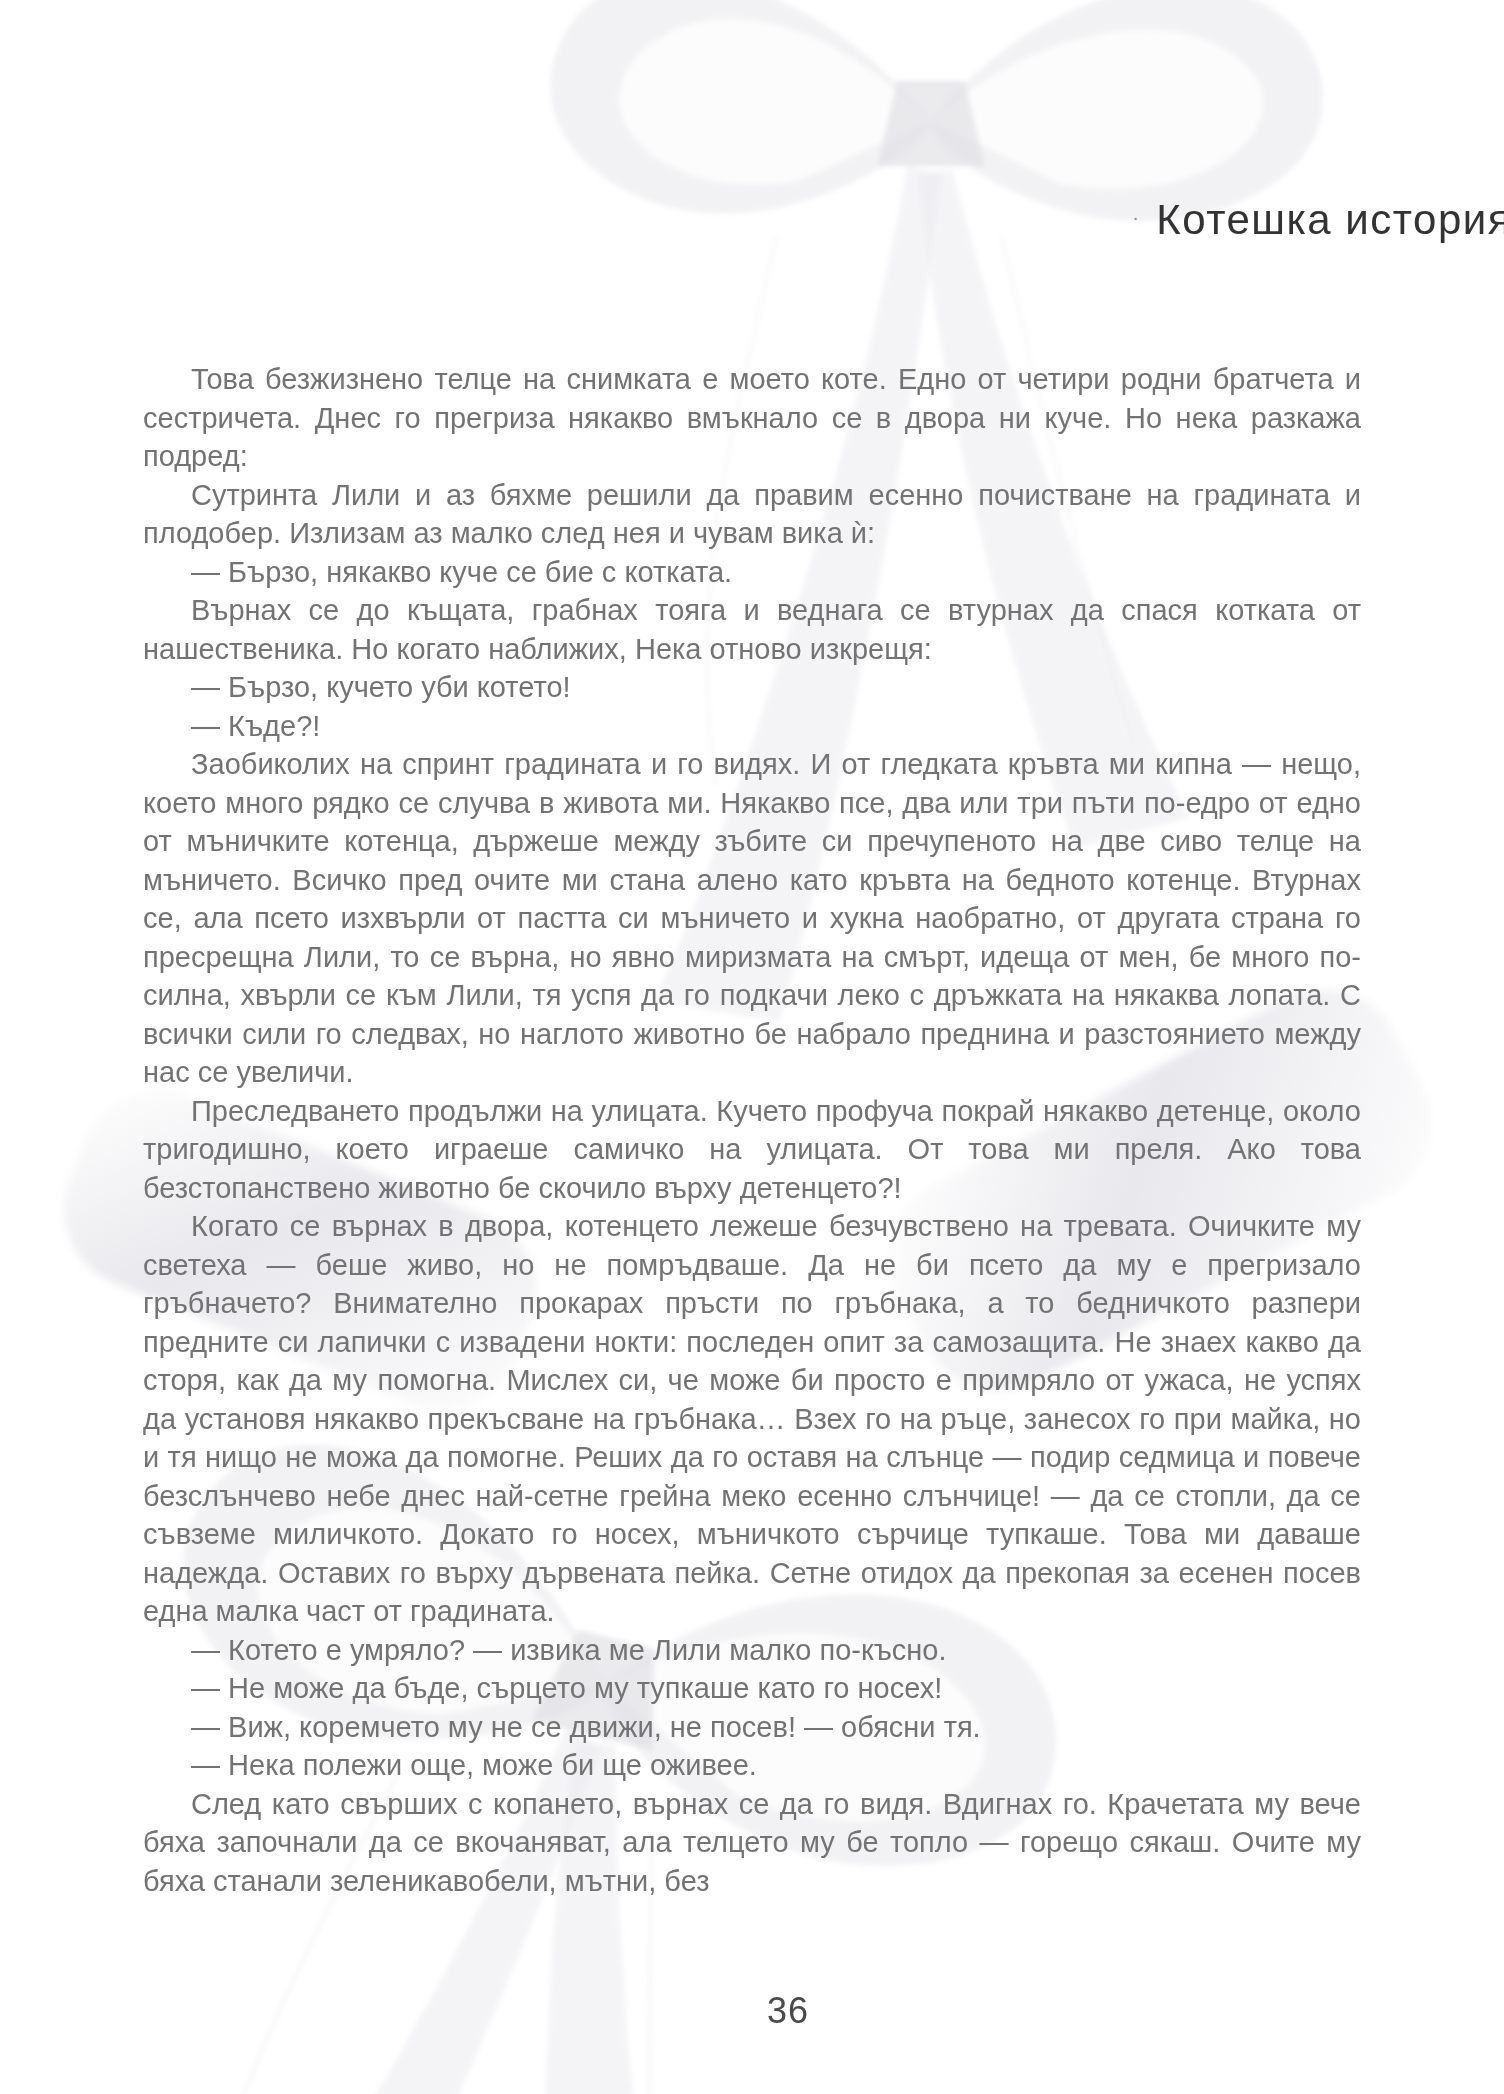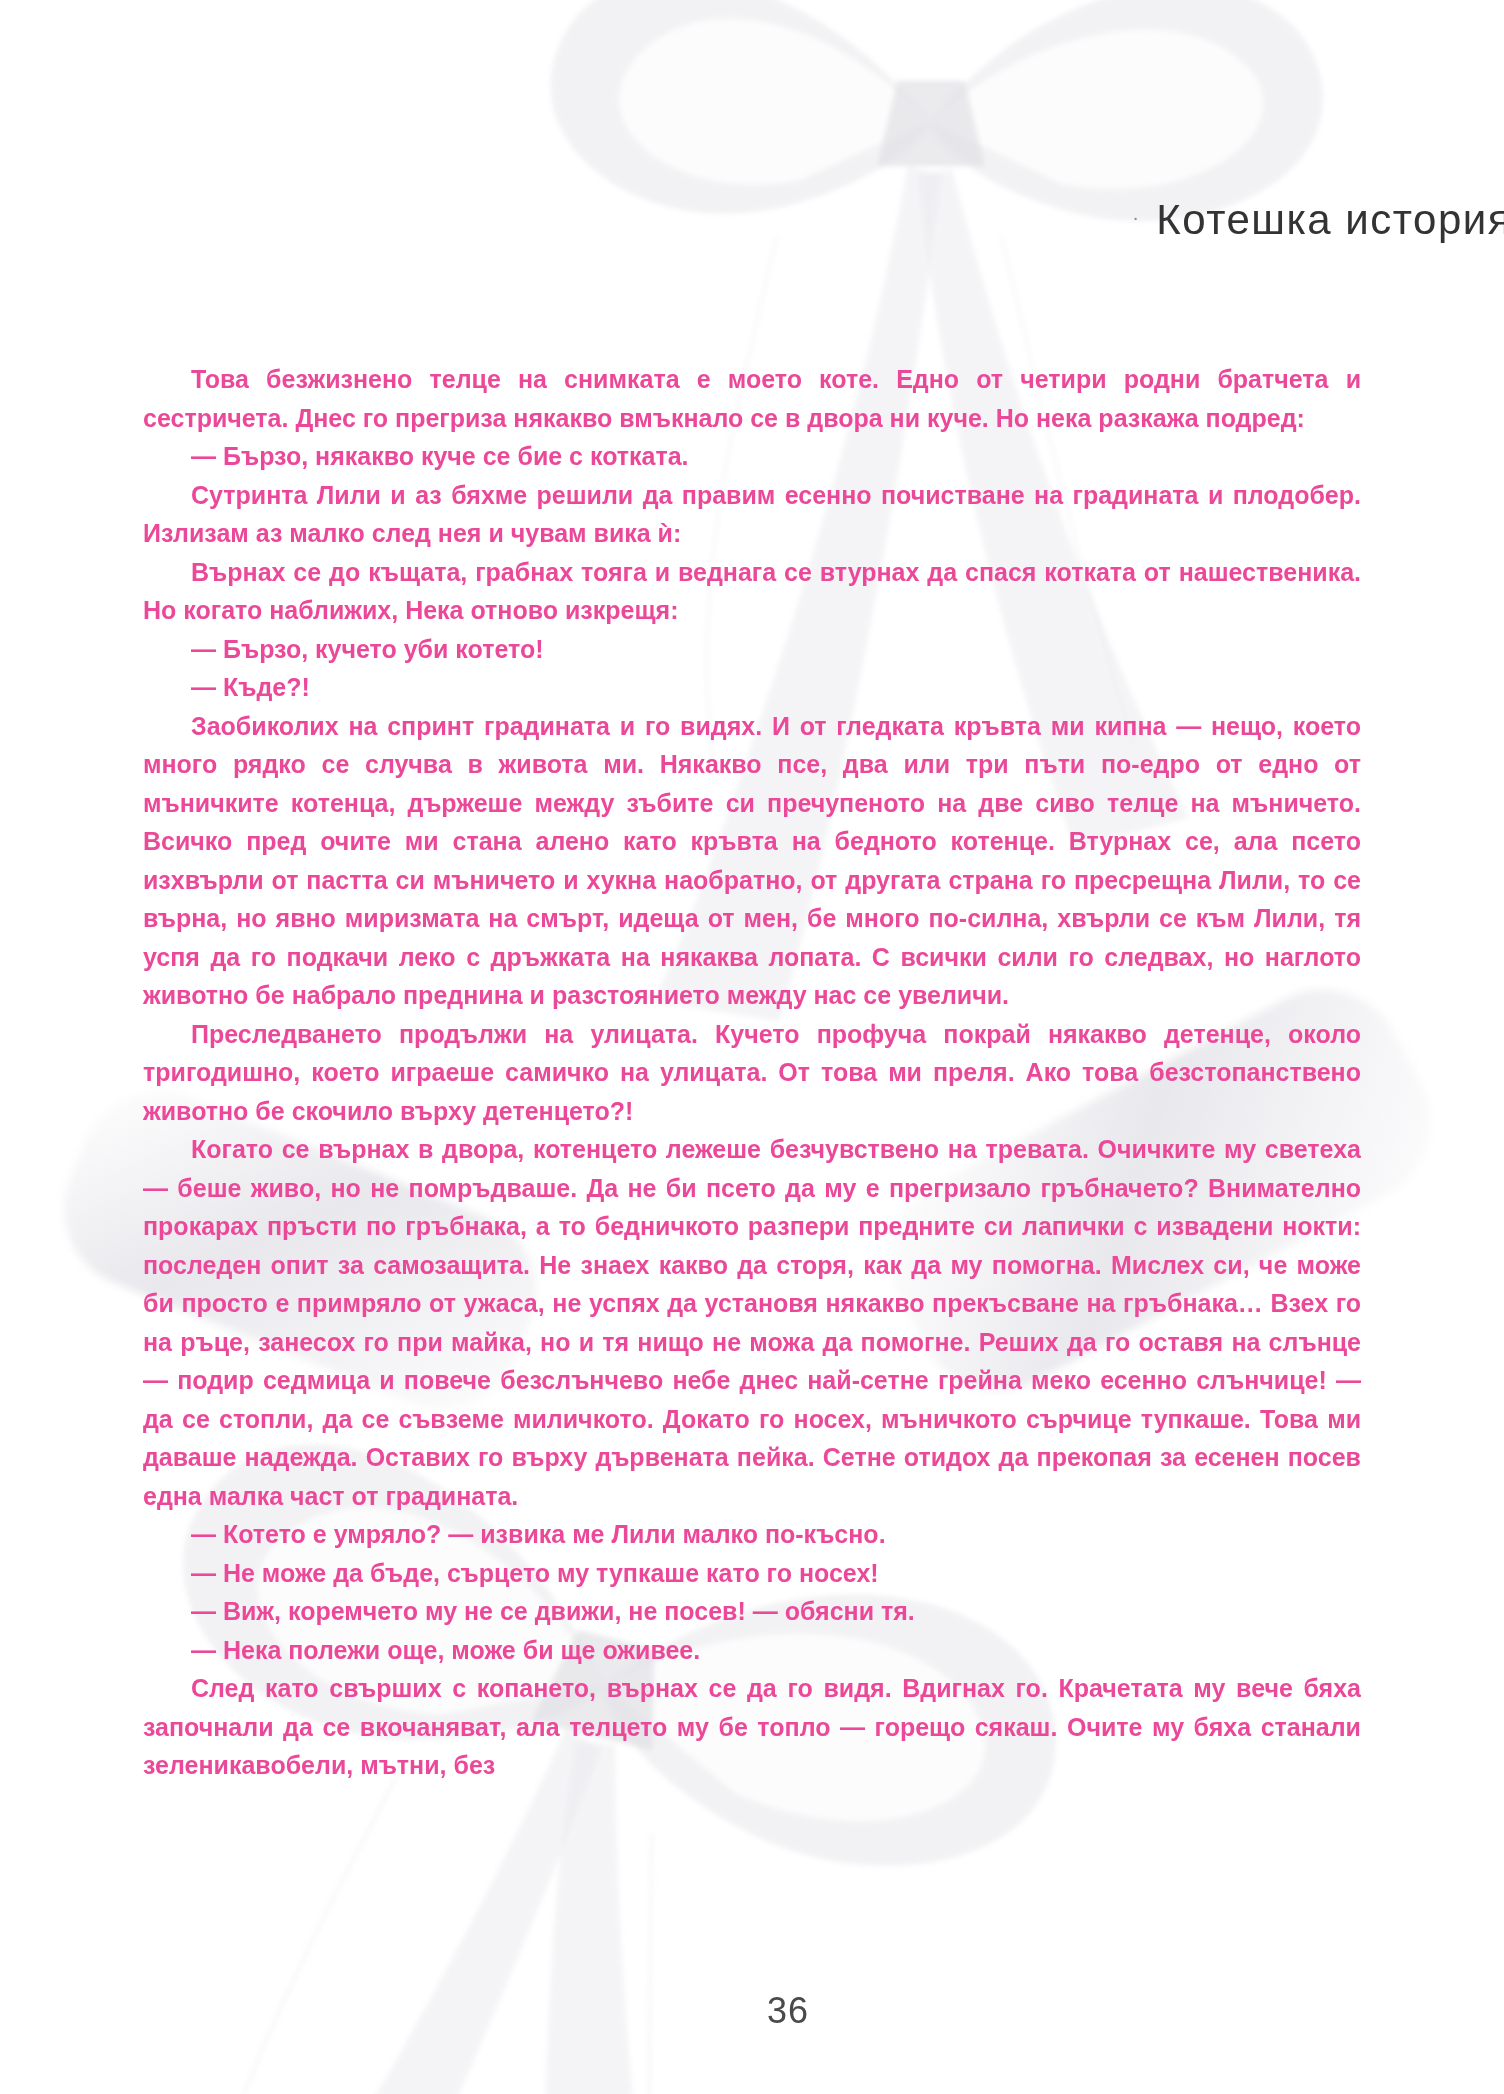--- a/index.html
+++ b/index.html
@@ -50,24 +50,23 @@
     color: #8a8a8a;
     vertical-align: 10px;
     margin-right: 16px;
   }
   .text-block {
     position: absolute;
     z-index: 2;
     left: 143px;
     top: 360px;
     width: 1218px;
-    color: #ec4899;
-    font-size: 25px;
+    color: #737373;
+    font-size: 29px;
     line-height: 38.5px;
-    font-weight: bold;
   }
   .text-block p {
     margin: 0;
     text-indent: 48px;
     text-align: justify;
   }
   .footer {
     position: absolute;
     z-index: 2;
     left: 0;
@@ -114,22 +113,22 @@
 
   <div class="ribbon-strip strip-right"></div>
   <div class="ribbon-strip strip-left"></div>
 
   <div class="title-row">
     <span class="title-dot">·</span><span>Котешка история</span>
   </div>
 
   <div class="text-block">
       <p>Това безжизнено телце на снимката е моето коте. Едно от четири родни братчета и сестричета. Днес го прегриза някакво вмъкнало се в двора ни куче. Но нека разкажа подред:</p>
+      <p>Сутринта Лили и аз бяхме решили да правим есенно почистване на градината и плодобер. Излизам аз малко след нея и чувам вика ѝ:</p>
       <p>— Бързо, някакво куче се бие с котката.</p>
-      <p>Сутринта Лили и аз бяхме решили да правим есенно почистване на градината и плодобер. Излизам аз малко след нея и чувам вика ѝ:</p>
       <p>Върнах се до къщата, грабнах тояга и веднага се втурнах да спася котката от нашественика. Но когато наближих, Нека отново изкрещя:</p>
       <p>— Бързо, кучето уби котето!</p>
       <p>— Къде?!</p>
       <p>Заобиколих на спринт градината и го видях. И от гледката кръвта ми кипна — нещо, което много рядко се случва в живота ми. Някакво псе, два или три пъти по-едро от едно от мъничките котенца, държеше между зъбите си пречупеното на две сиво телце на мъничето. Всичко пред очите ми стана алено като кръвта на бедното котенце. Втурнах се, ала псето изхвърли от пастта си мъничето и хукна наобратно, от другата страна го пресрещна Лили, то се върна, но явно миризмата на смърт, идеща от мен, бе много по-силна, хвърли се към Лили, тя успя да го подкачи леко с дръжката на някаква лопата. С всички сили го следвах, но наглото животно бе набрало преднина и разстоянието между нас се увеличи.</p>
       <p>Преследването продължи на улицата. Кучето профуча покрай някакво детенце, около тригодишно, което играеше самичко на улицата. От това ми преля. Ако това безстопанствено животно бе скочило върху детенцето?!</p>
       <p>Когато се върнах в двора, котенцето лежеше безчувствено на тревата. Очичките му светеха — беше живо, но не помръдваше. Да не би псето да му е прегризало гръбначето? Внимателно прокарах пръсти по гръбнака, а то бедничкото разпери предните си лапички с извадени нокти: последен опит за самозащита. Не знаех какво да сторя, как да му помогна. Мислех си, че може би просто е примряло от ужаса, не успях да установя някакво прекъсване на гръбнака… Взех го на ръце, занесох го при майка, но и тя нищо не можа да помогне. Реших да го оставя на слънце — подир седмица и повече безслънчево небе днес най-сетне грейна меко есенно слънчице! — да се стопли, да се съвземе миличкото. Докато го носех, мъничкото сърчице тупкаше. Това ми даваше надежда. Оставих го върху дървената пейка. Сетне отидох да прекопая за есенен посев една малка част от градината.</p>
       <p>— Котето е умряло? — извика ме Лили малко по-късно.</p>
       <p>— Не може да бъде, сърцето му тупкаше като го носех!</p>
       <p>— Виж, коремчето му не се движи, не посев! — обясни тя.</p>
       <p>— Нека полежи още, може би ще оживее.</p>

